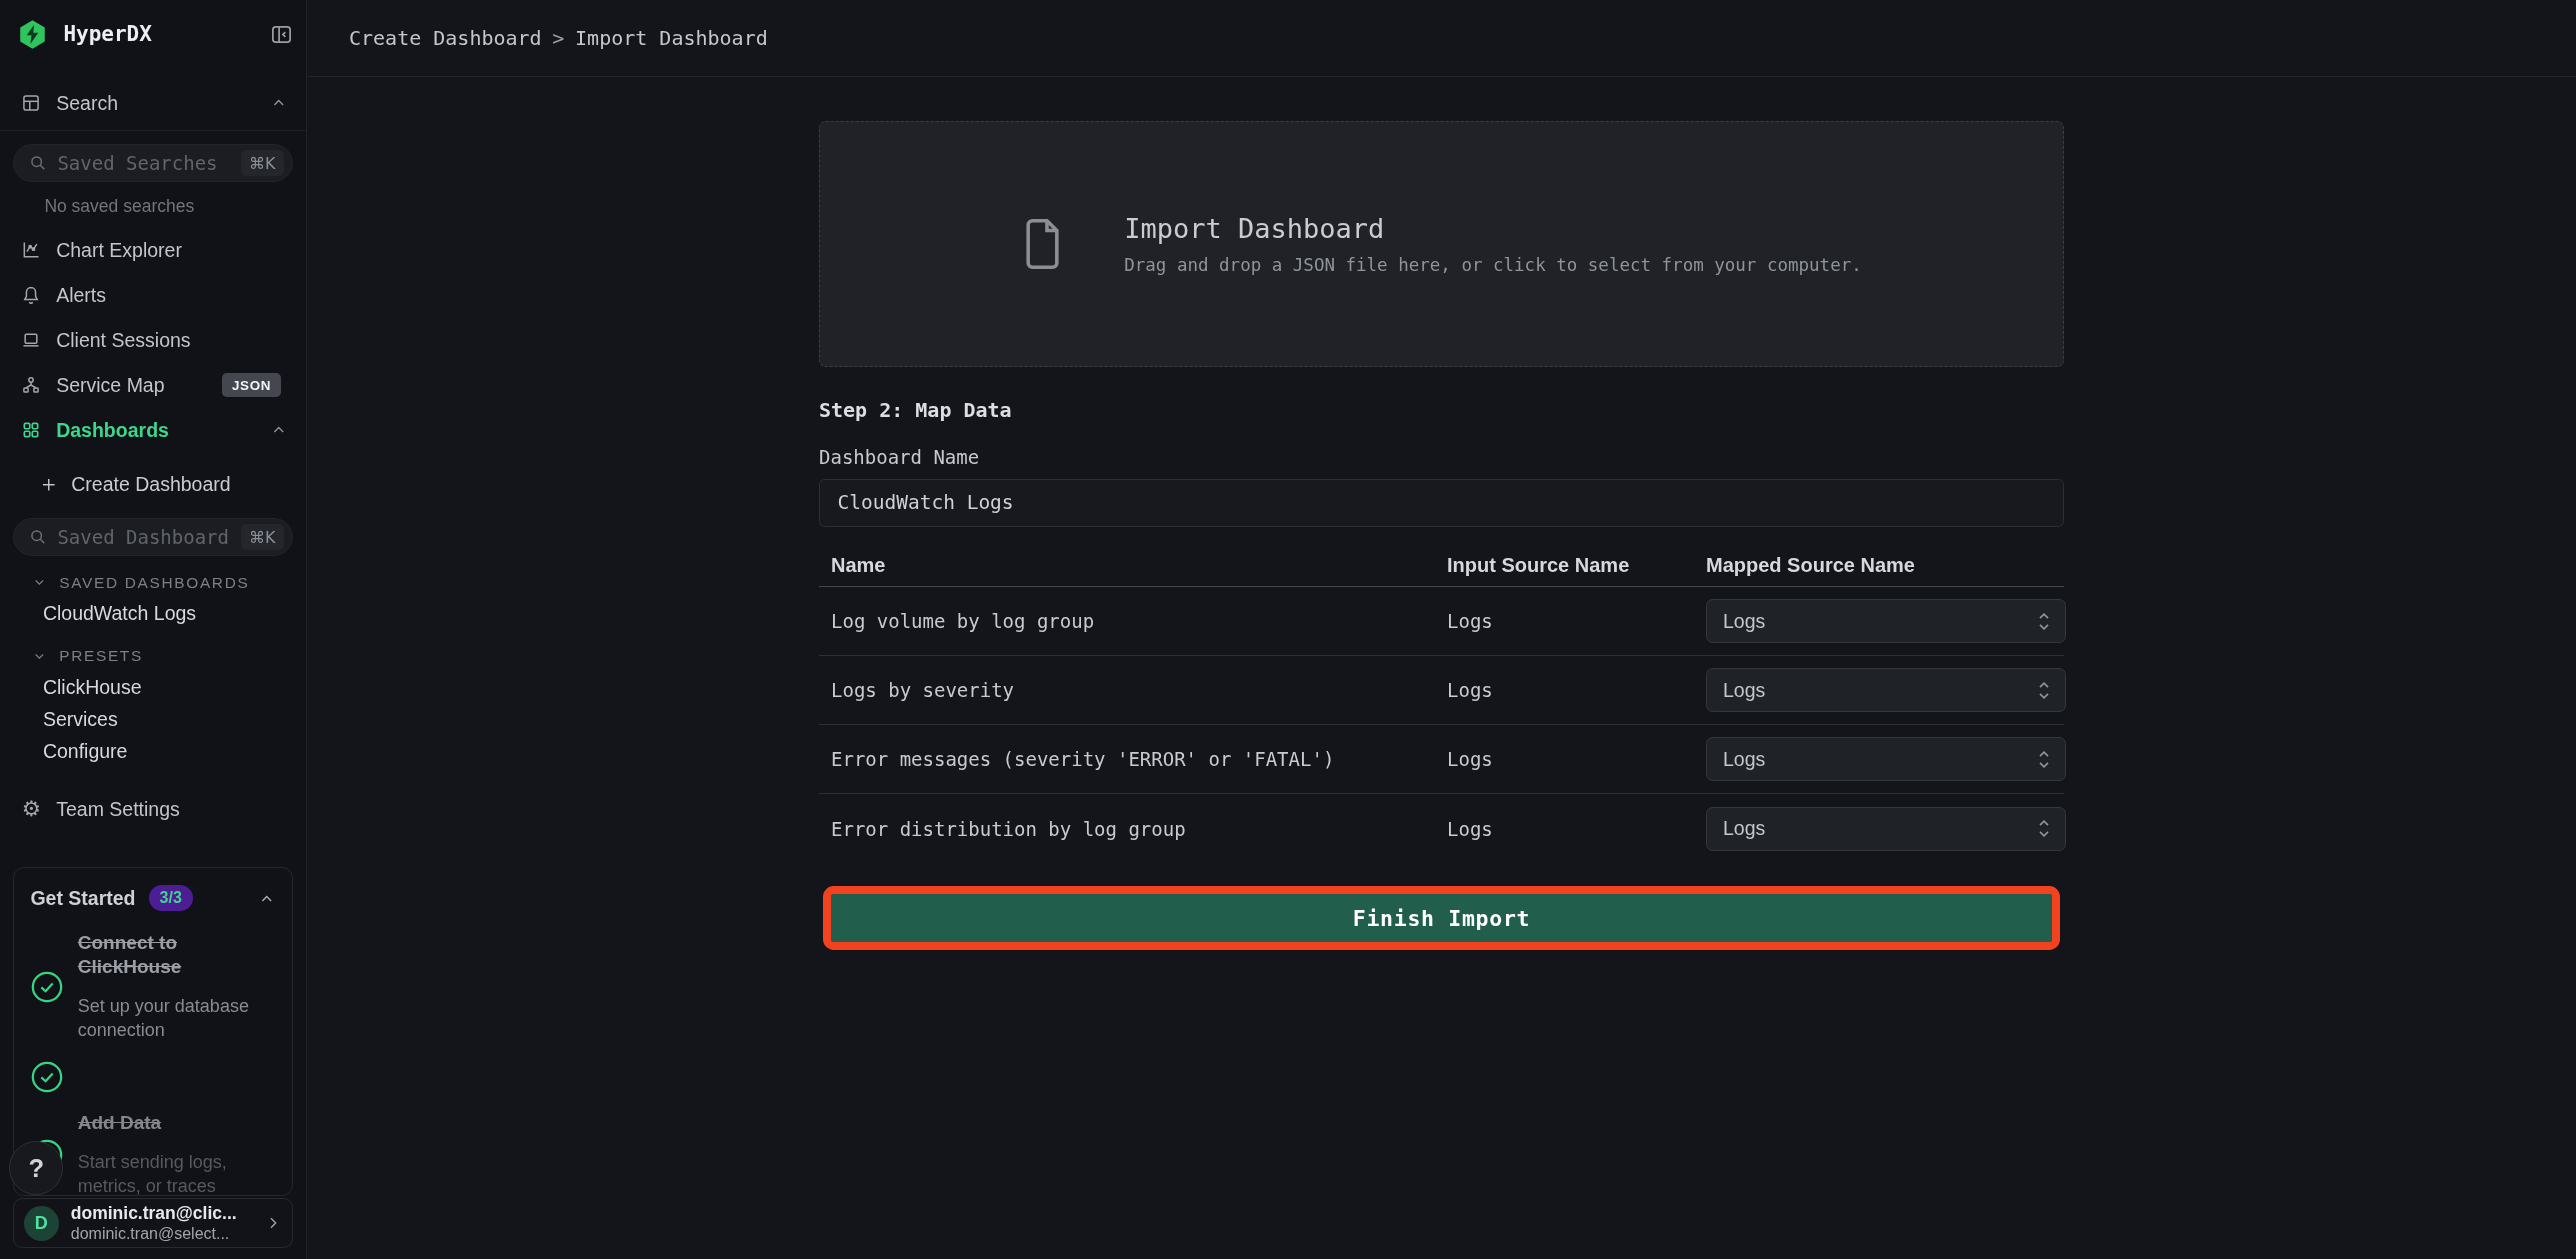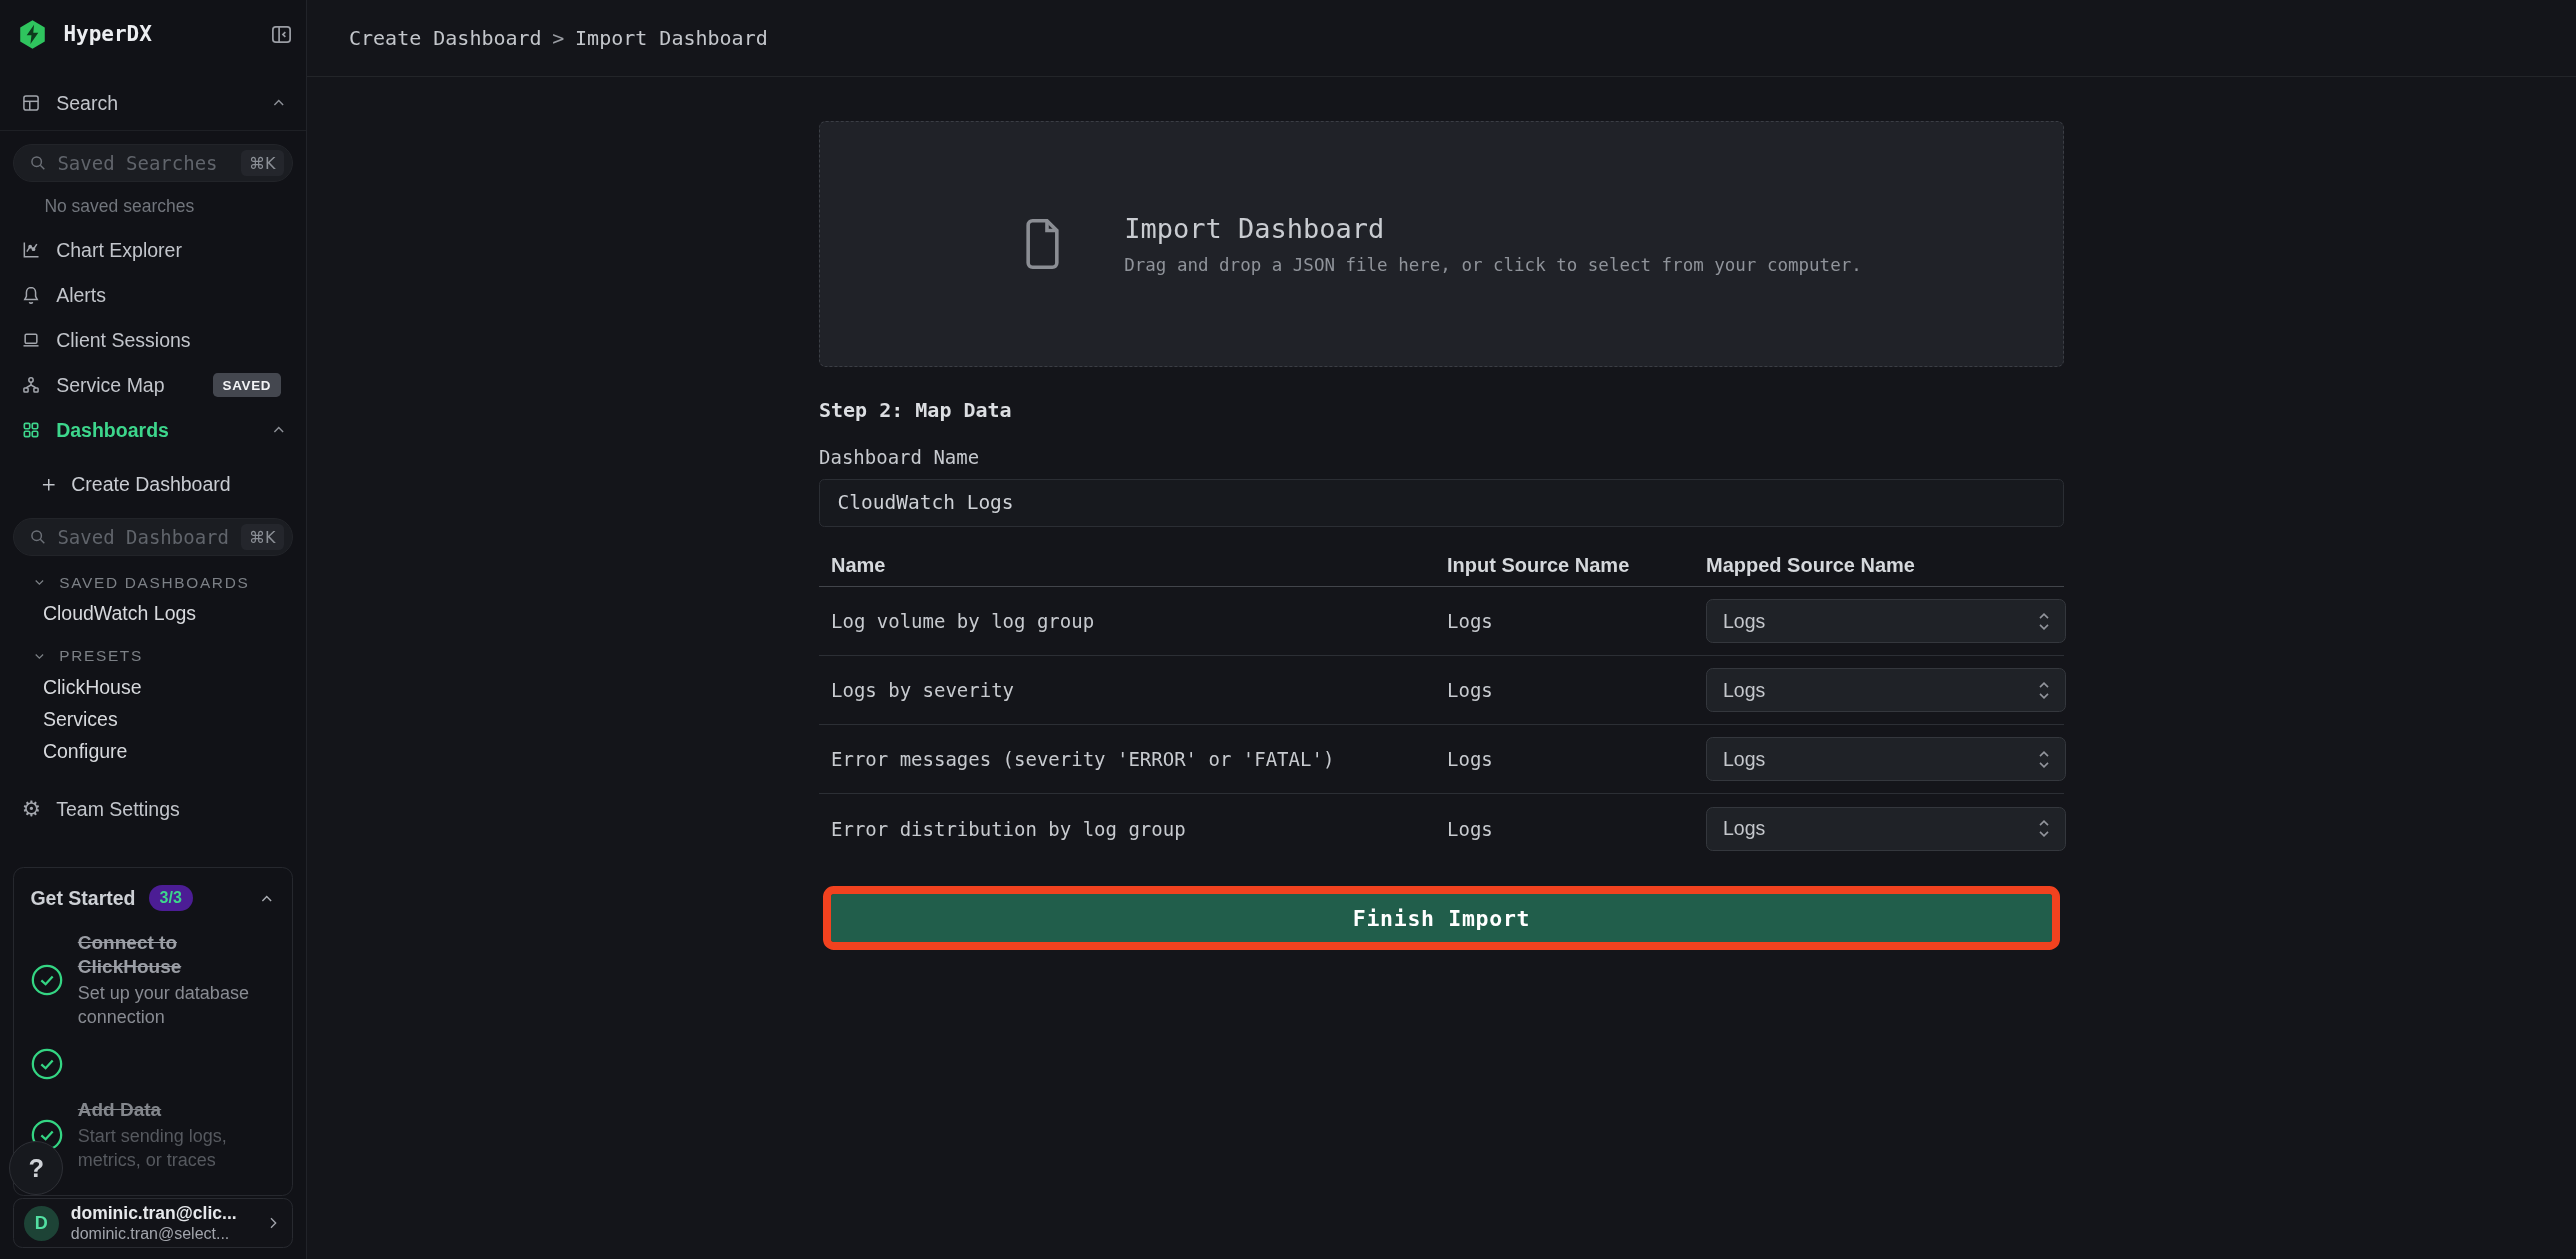--- a/index.html
+++ b/index.html
@@ -68,21 +68,21 @@
     padding:14.8px 16px 13.4px 16px; height:329px; overflow:hidden; position:relative;
   }
   .gs-head { display:flex; align-items:center; gap:13.4px; height:31px; cursor:pointer; }
   .gs-title { font-size:19.5px; font-weight:bold; color:#cdd0d5; }
   .gs-pill { background:#4c1d95; color:#3dd68c; font-weight:bold; font-size:16px; border-radius:671px; padding:4px 10.7px; }
   .gs-head .chev { margin-left:auto; width:17.5px; height:17.5px; color:#a9acb2; }
   .gs-item { display:flex; gap:13.4px; margin-top:17.5px; align-items:center; cursor:pointer; }
   .gs-check { width:34px; height:34px; flex:0 0 auto; color:#34d583; }
   .gs-body { flex:1; }
   .gs-item-title { font-size:19px; font-weight:bold; color:#9b9ea5; text-decoration:line-through; line-height:24px; }
-  .gs-item-desc { font-size:18px; color:#888b92; line-height:23.5px; margin-top:3px; }
+  .gs-item-desc { font-size:18px; color:#888b92; line-height:23.5px; margin-top:16px; }
   .gs-item.faded .gs-item-title { color:#84878d; }
   .gs-item.faded .gs-item-desc { color:#56595f; }
 
   .help-bubble {
     position:absolute; left:9.4px; top:1141px; width:54px; height:54px; border-radius:50%;
     background:#17191e; border:0.7px solid #2e3036; color:#cfd2d7; font-size:25.5px; font-weight:bold;
     display:flex; align-items:center; justify-content:center; z-index:8; cursor:pointer;
   }
 
   .user-card {
@@ -229,21 +229,21 @@
     <div class="nav-row">
       <span class="ic">
         <svg viewBox="0 0 24 24" fill="none" stroke="currentColor" stroke-width="1.8" width="20" height="20">
           <circle cx="12" cy="6" r="2.6"></circle>
           <rect x="3.5" y="15.5" width="5" height="5" rx="1"></rect>
           <rect x="15.5" y="15.5" width="5" height="5" rx="1"></rect>
           <path d="M12 8.6 V12 M12 12 L6 15.5 M12 12 L18 15.5"></path>
         </svg>
       </span>
       <span class="lbl">Service Map</span>
-      <span class="beta-badge">SAVED</span>
+      <span class="beta-badge">JSON</span>
     </div>
     <div class="nav-row active">
       <span class="ic">
         <svg viewBox="0 0 24 24" fill="none" stroke="currentColor" stroke-width="2" width="20" height="20">
           <rect x="4" y="4" width="6.5" height="6.5" rx="1.5"></rect>
           <rect x="13.5" y="4" width="6.5" height="6.5" rx="1.5"></rect>
           <rect x="4" y="13.5" width="6.5" height="6.5" rx="1.5"></rect>
           <rect x="13.5" y="13.5" width="6.5" height="6.5" rx="1.5"></rect>
         </svg>
       </span>

